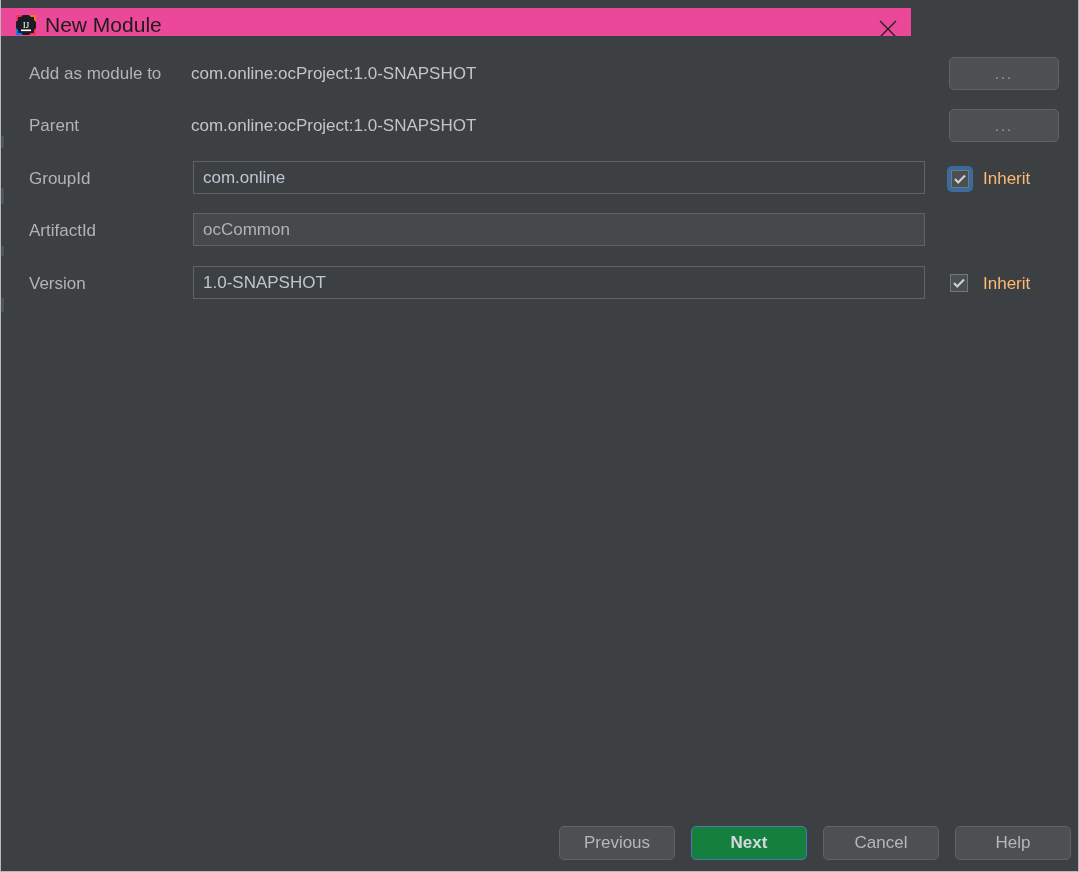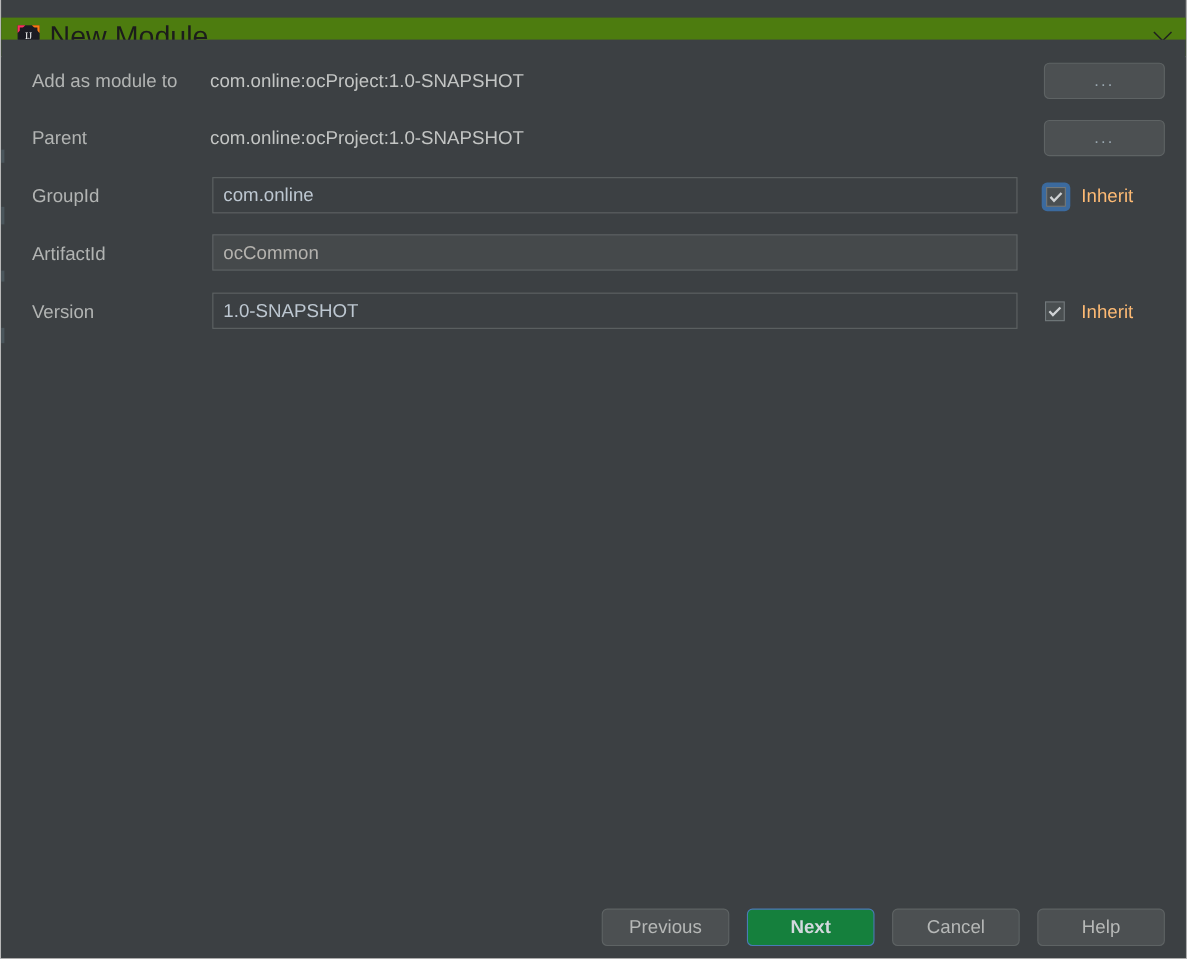--- a/index.html
+++ b/index.html
@@ -22,36 +22,36 @@
     background: #3c4043;
     box-sizing: border-box;
     border: 1px solid #b8b8b8;
     border-top: none;
     overflow: hidden;
   }
 
   
   .titlebar {
     position: absolute;
-    left: 0; top: 16px;
-    width: 1079px;
+    left: 0; top: 8px;
+    width: 910px;
     height: 36px;
-    background: #4d7c0f;
+    background: #ec4899;
     border-bottom: 1px solid #c8c8c8;
     box-sizing: border-box;
   }
   .title-icon {
     position: absolute;
     left: 14px; top: 6px;
     width: 22px; height: 22px;
   }
   .title-text {
     position: absolute;
     left: 44px; top: 6px;
-    font-size: 26px;
+    font-size: 21px;
     color: #1c1c1c;
     line-height: 22px;
     white-space: nowrap;
   }
   .close-btn {
     position: absolute;
     right: 0; top: 0;
     width: 46px; height: 35px;
     cursor: default;
   }
@@ -200,20 +200,21 @@
     box-sizing: border-box;
     border-radius: 5px;
     background: #4c5052;
     border: 1px solid #5e6364;
     color: #b6b8b7;
     font-size: 17px;
     text-align: center;
     line-height: 32px;
     cursor: default;
     white-space: nowrap;
+    margin-left: 12px;
   }
   .btn.primary {
     background: #15803d;
     border: 1px solid #4a7ab5;
     color: #d3d9de;
     font-weight: bold;
   }
 </style>
 </head>
 <body>

